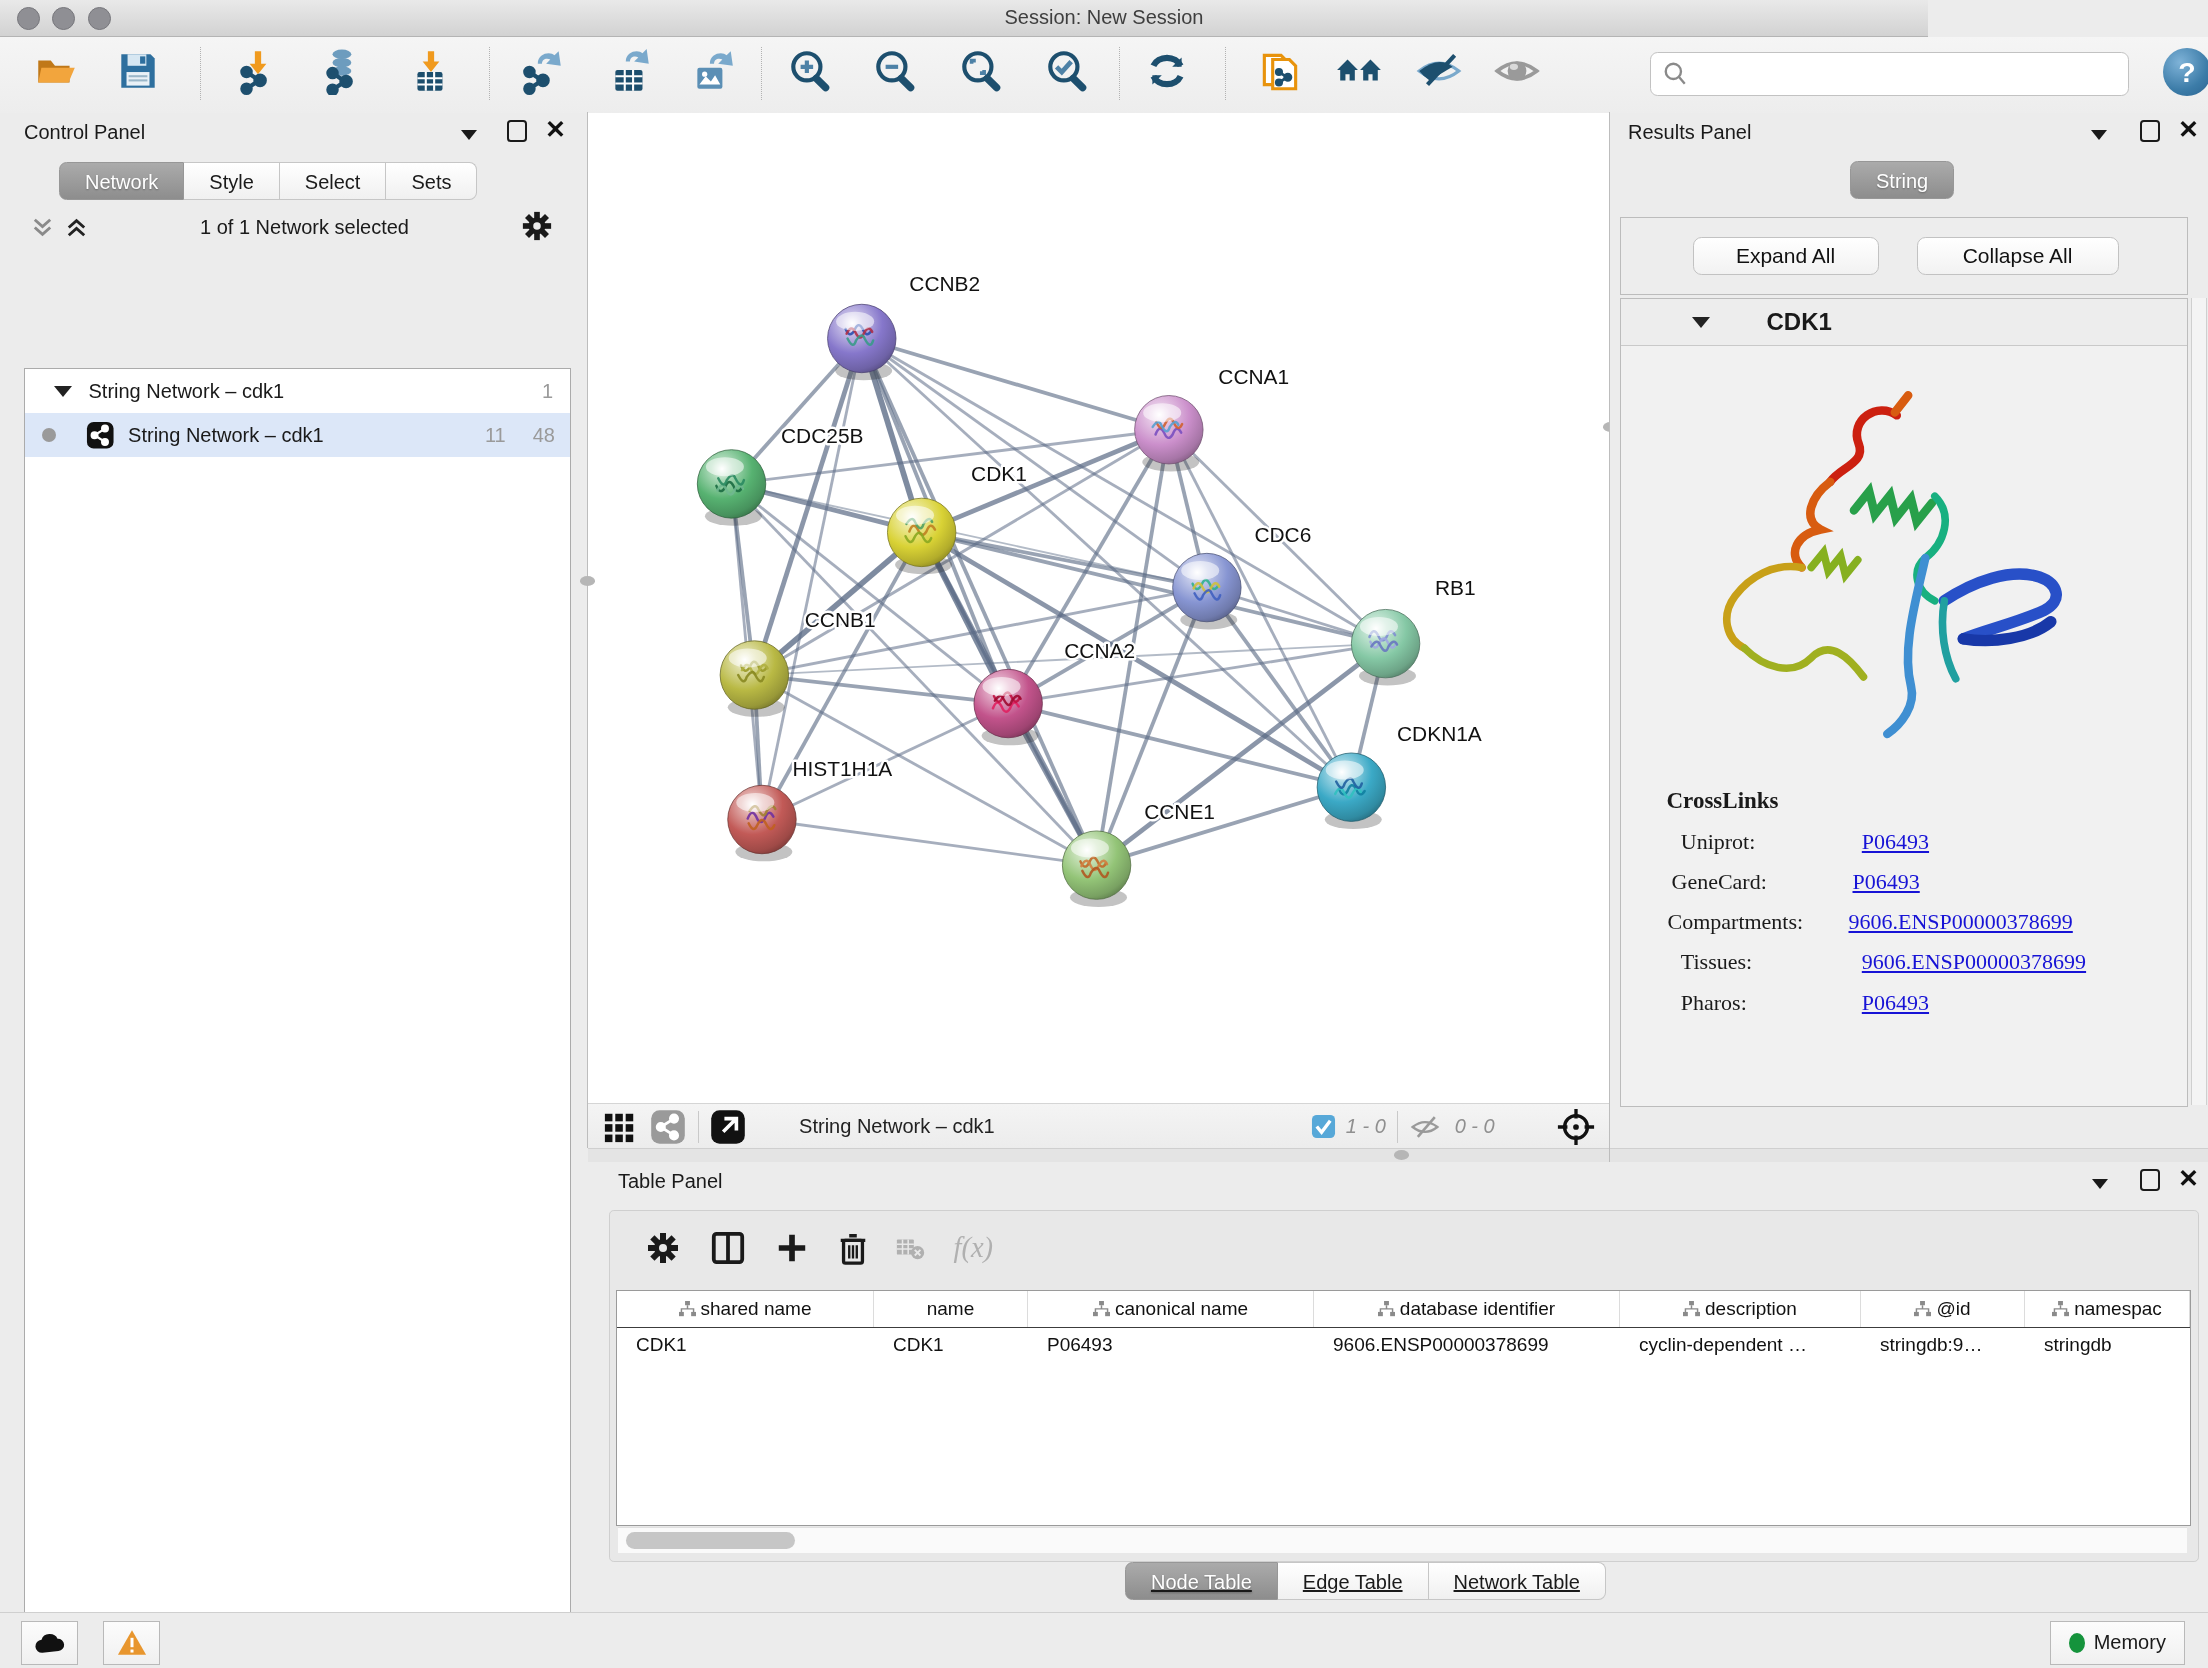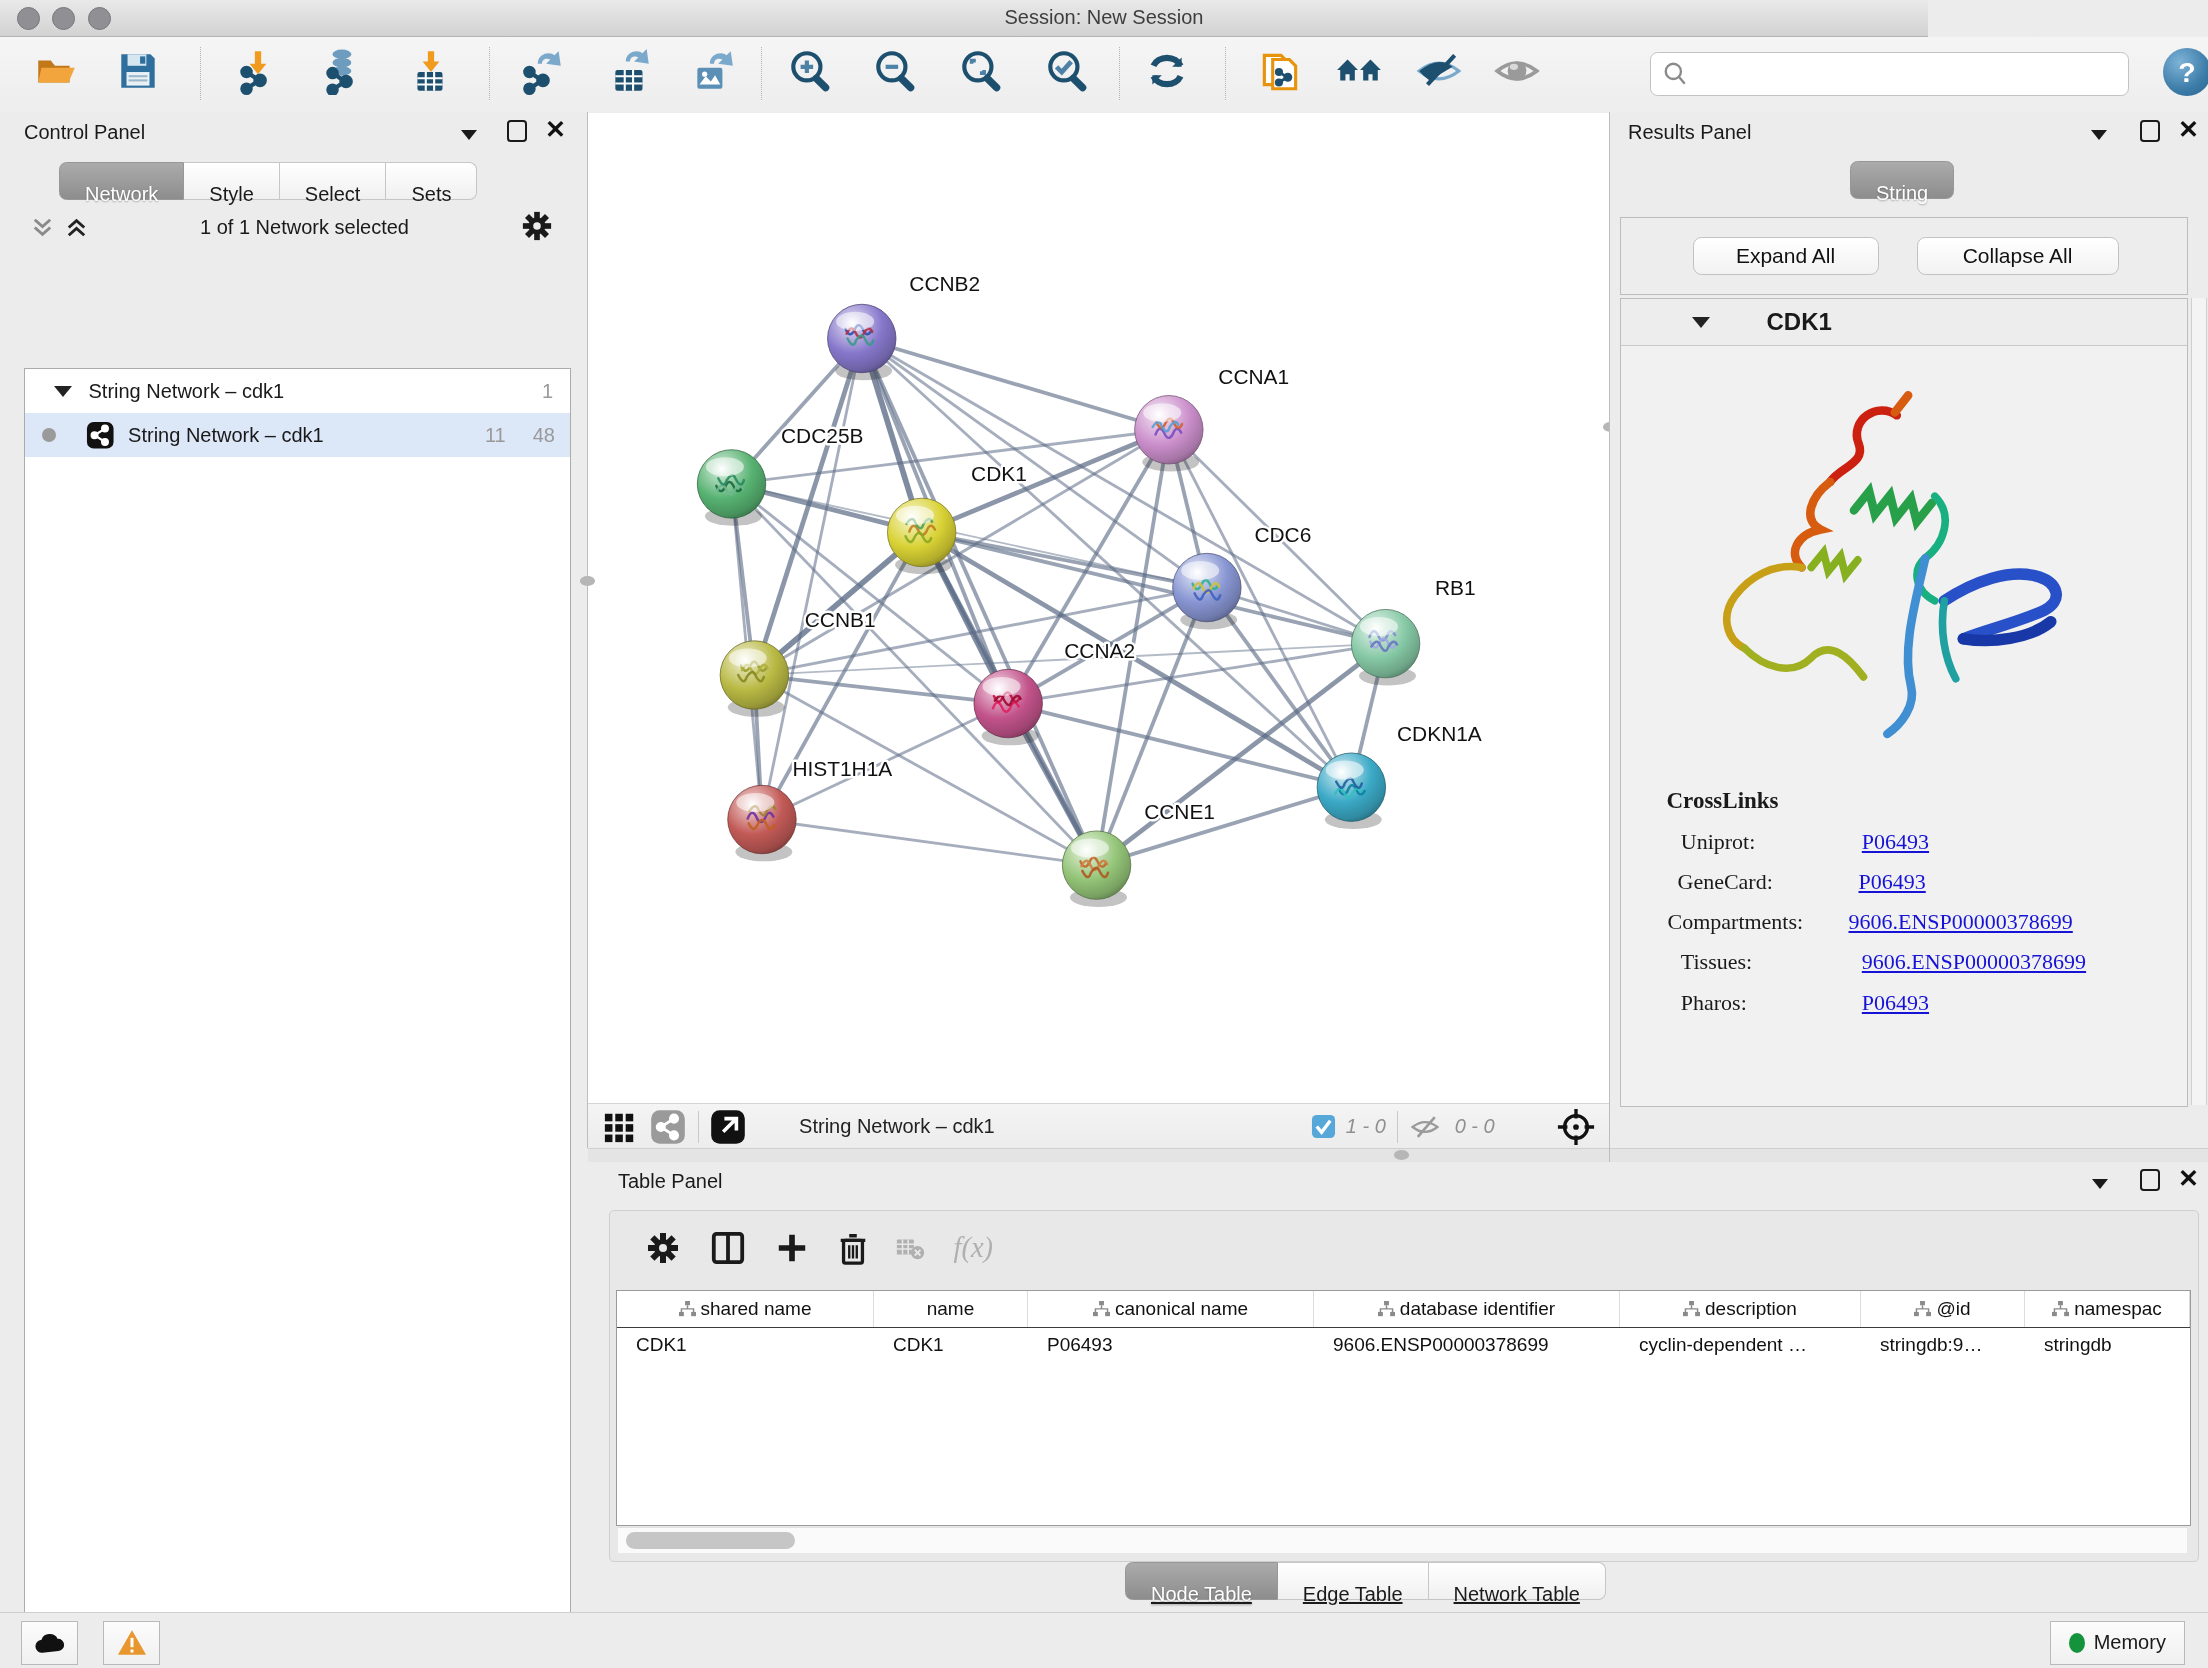--- a/index.html
+++ b/index.html
@@ -24,21 +24,21 @@
   .searchwrap input{border:none;outline:none;font-size:19px;flex:1;margin-left:5.7px;font-family:"Liberation Sans",sans-serif;background:transparent;}
   .helpbtn{position:absolute;left:2163px;top:11.4px;width:48px;height:48px;border-radius:50%;
     background:radial-gradient(circle at 35% 30%, #7fb3d8, #3c7ca8 60%, #2a6390);
     color:#fff;font-size:28.5px;font-weight:bold;text-align:center;line-height:48px;}
   
   .panel-title{font-size:20px;color:#1a1a1a;}
   .ctl-min{width:0;height:0;border-left:8.6px solid transparent;border-right:8.6px solid transparent;border-top:10.5px solid #1a1a1a;display:inline-block;}
   .ctl-float{width:16px;height:18px;border:2.4px solid #1a1a1a;border-radius:3.8px;display:inline-block;}
   .ctl-close{font-size:25px;font-weight:bold;color:#111;line-height:21px;}
   .seg{display:flex;}
-  .seg .tab{height:38px;padding:12px 25px;font-size:20px;line-height:38px;
+  .seg .tab{height:38px;padding:0 25px;font-size:20px;line-height:38px;
     background:linear-gradient(#ffffff,#f0f0f0);border:1px solid #c6c6c6;border-left:none;color:#1a1a1a;box-sizing:border-box;}
   .seg .tab:first-child{border-left:1px solid #c6c6c6;border-radius:7.6px 0 0 7.6px;}
   .seg .tab:last-child{border-radius:0 7.6px 7.6px 0;}
   .seg .tab.active{background:linear-gradient(#ababab,#8d8d8d);color:#fff;border-color:#979797;text-shadow:0 1px 1.9px rgba(0,0,0,.3);}
   .btn{background:linear-gradient(#ffffff,#f2f2f2);border:1px solid #c2c2c2;border-radius:8.6px;
     font-size:21px;font-family:"Liberation Sans",sans-serif;color:#111;}
   
   .cp-tree{left:24px;top:255px;width:545px;height:1337px;background:#fff;border:1px solid #ababab;}
   .tree-row{position:relative;height:44px;display:flex;align-items:center;font-size:20px;}
   .tree-row.selected{background:#dce7f8;}
@@ -643,21 +643,21 @@
     </svg>
 
     <div style="margin:13.3px 0 0 46px;" class="serif">
       <div style="font-size:23px;font-weight:bold;">CrossLinks</div>
       <div id="crosslinks" style="margin-top:11.4px;">
           <div style="display: flex; font-size: 22px; margin-top: 14.3px;">
             <span style="width: 181px; display: inline-block; margin-left: 14.3px;">Uniprot:</span>
             <a class="xlink" href="#">P06493</a>
           </div>
           <div style="display: flex; font-size: 22px; margin-top: 14.3px;">
-            <span style="width: 181px; display: inline-block; margin-left: 11px; font-family: Liberation Serif, serif;">GeneCard:</span>
+            <span style="width: 181px; display: inline-block; margin-left: 5px; font-family: Liberation Serif, serif;">GeneCard:</span>
             <a class="xlink" href="#">P06493</a>
           </div>
           <div style="display: flex; font-size: 22px; margin-top: 14.3px;">
             <span style="width: 181px; display: inline-block; margin-left: 1px;">Compartments:</span>
             <a class="xlink" href="#">9606.ENSP00000378699</a>
           </div>
           <div style="display: flex; font-size: 22px; margin-top: 14.3px;">
             <span style="width: 181px; display: inline-block; margin-left: 14.3px;">Tissues:</span>
             <a class="xlink" href="#">9606.ENSP00000378699</a>
           </div>

